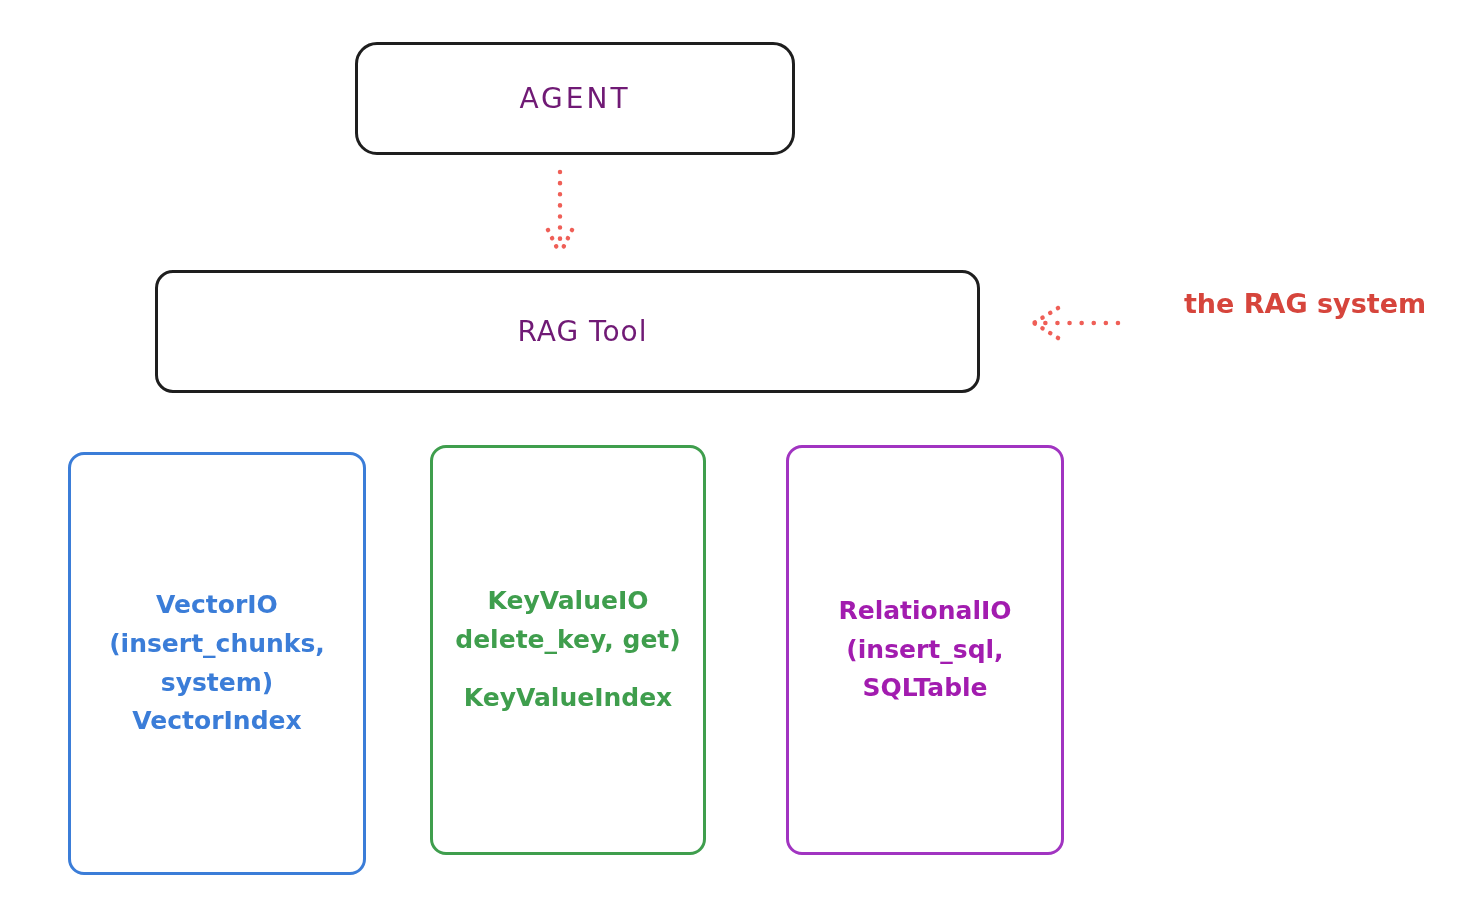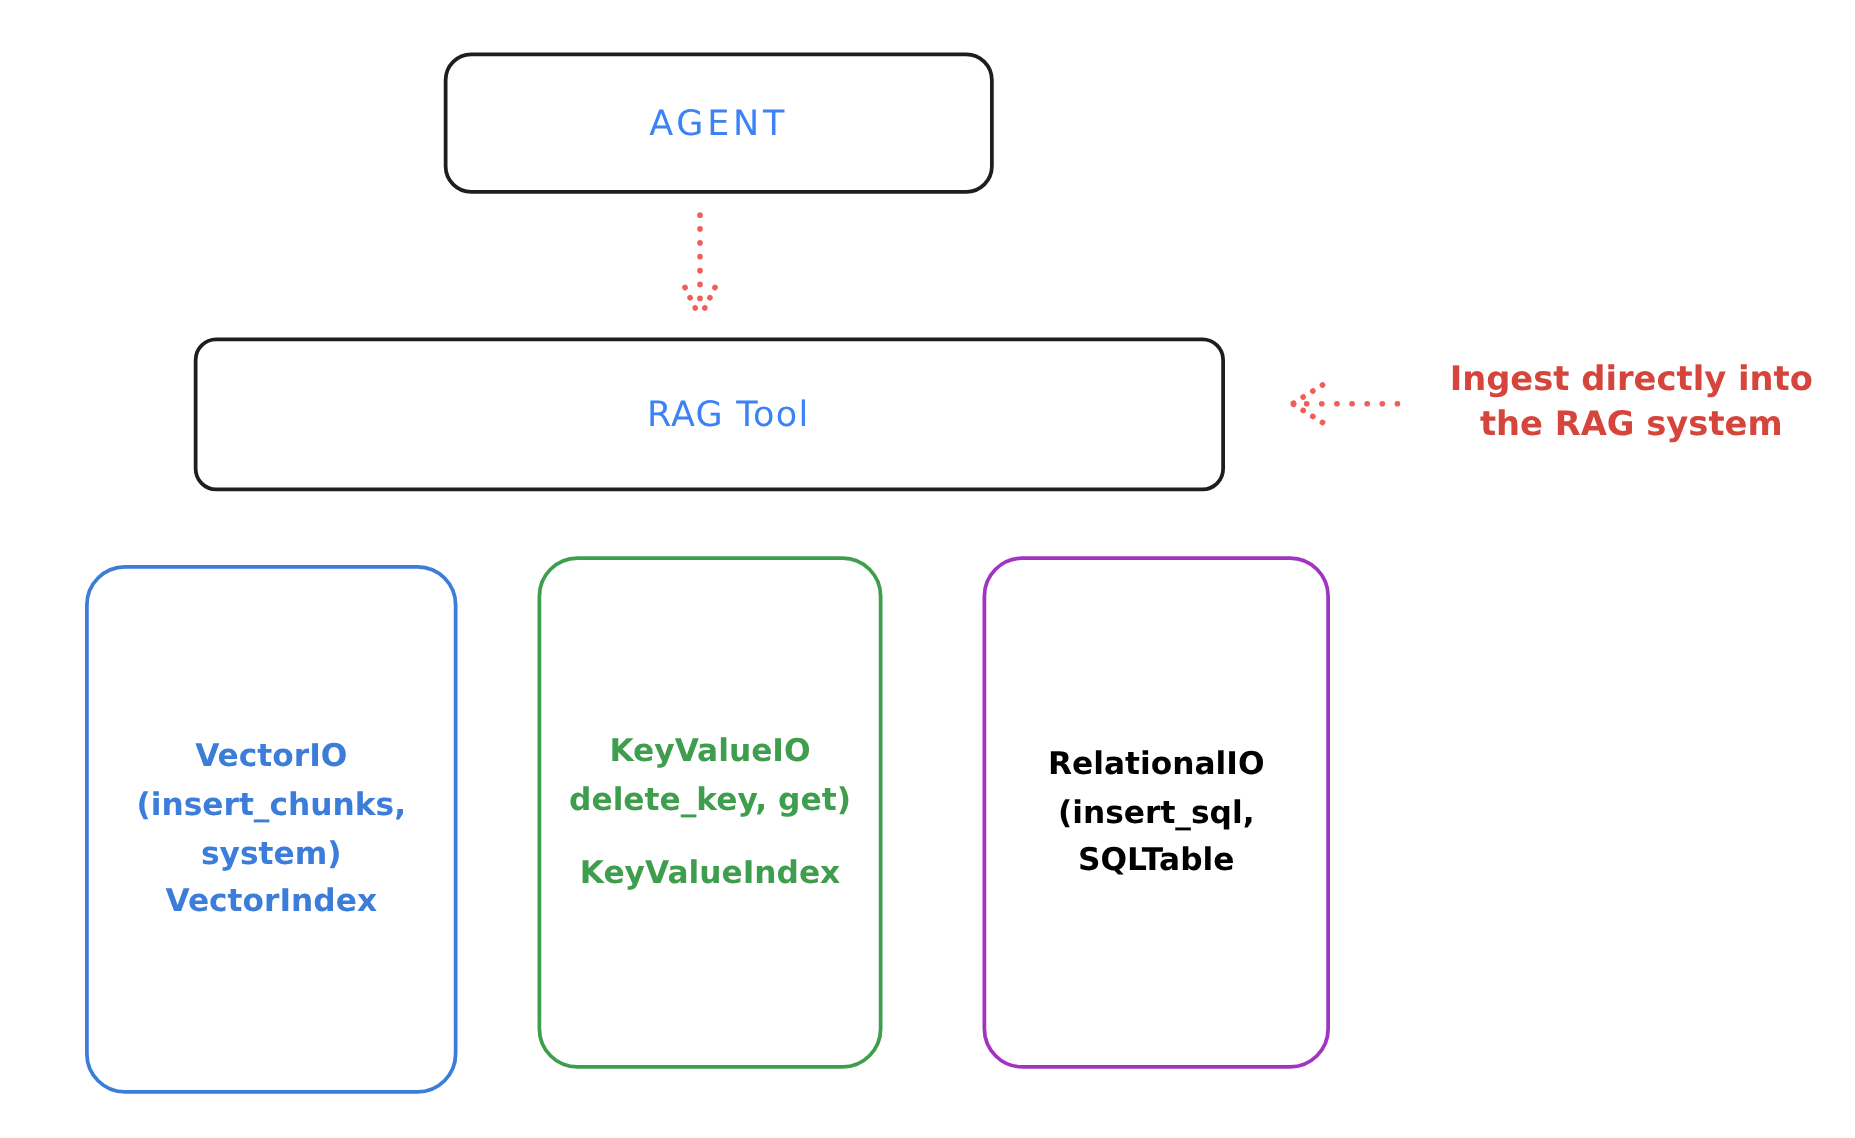--- a/index.html
+++ b/index.html
@@ -21,21 +21,21 @@
     position: absolute;
     border: 3.5px solid #1e1e1e;
     background: #ffffff;
     box-sizing: border-box;
     display: flex;
     align-items: center;
     justify-content: center;
   }
   .node-label {
     font-size: 28px;
-    color: #3b82f6;
+    color: #701a75;
     font-weight: 500;
   }
   .agent-box {
     left: 355px;
     top: 42px;
     width: 440px;
     height: 113px;
     border-radius: 22px;
   }
   .agent-box .node-label {
@@ -48,21 +48,21 @@
     height: 123px;
     border-radius: 18px;
   }
   .ragtool-box .node-label {
     letter-spacing: 1px;
     margin-left: 30px;
   }
   .component-box {
     position: absolute;
     border: 3.5px solid;
-    border-radius: 32px;
+    border-radius: 16px;
     background: #ffffff;
     box-sizing: border-box;
     display: flex;
     flex-direction: column;
     align-items: center;
     justify-content: center;
     text-align: center;
     font-size: 25px;
     font-weight: 700;
     line-height: 1.55;
@@ -124,42 +124,41 @@
 
   <div class="node agent-box">
     <div class="node-label">AGENT</div>
   </div>
 
   <div class="node ragtool-box">
     <div class="node-label">RAG Tool</div>
   </div>
 
   <div class="annotation" style="color: rgb(214, 69, 60);">
-    <div>Ingest directly into</div>
     <div>the RAG system</div>
   </div>
 
   <div class="component-box vectorio-box" style="border-color: rgb(59, 125, 216); color: rgb(59, 125, 216);">
     <div>
       <div>VectorIO</div>
       <div>(insert_chunks,</div>
       <div>system)</div>
     </div>
     <div class="index-name">VectorIndex</div>
   </div>
 
   <div class="component-box keyvalue-box" style="border-color: rgb(63, 158, 77); color: rgb(63, 158, 77); gap: 20px;">
     <div>
       <div>KeyValueIO</div>
       <div>delete_key, get)</div>
     </div>
     <div class="index-name">KeyValueIndex</div>
   </div>
 
-  <div class="component-box relational-box" style="border-color: rgb(161, 52, 193); color: #000000; justify-content: center;">
+  <div class="component-box relational-box" style="border-color: rgb(161, 52, 193); color: #a21caf; justify-content: center;">
     <div>
       <div>RelationalIO</div>
       <div>(insert_sql,</div>
     </div>
     <div class="index-name">SQLTable</div>
   </div>
 
 </div>
 
 </body></html>

